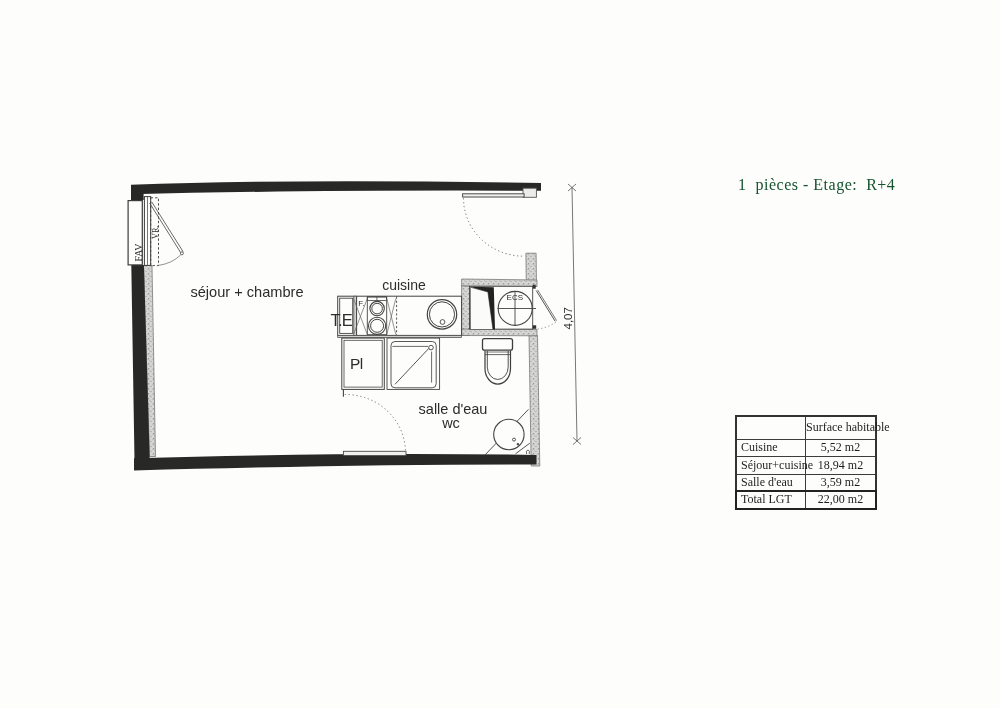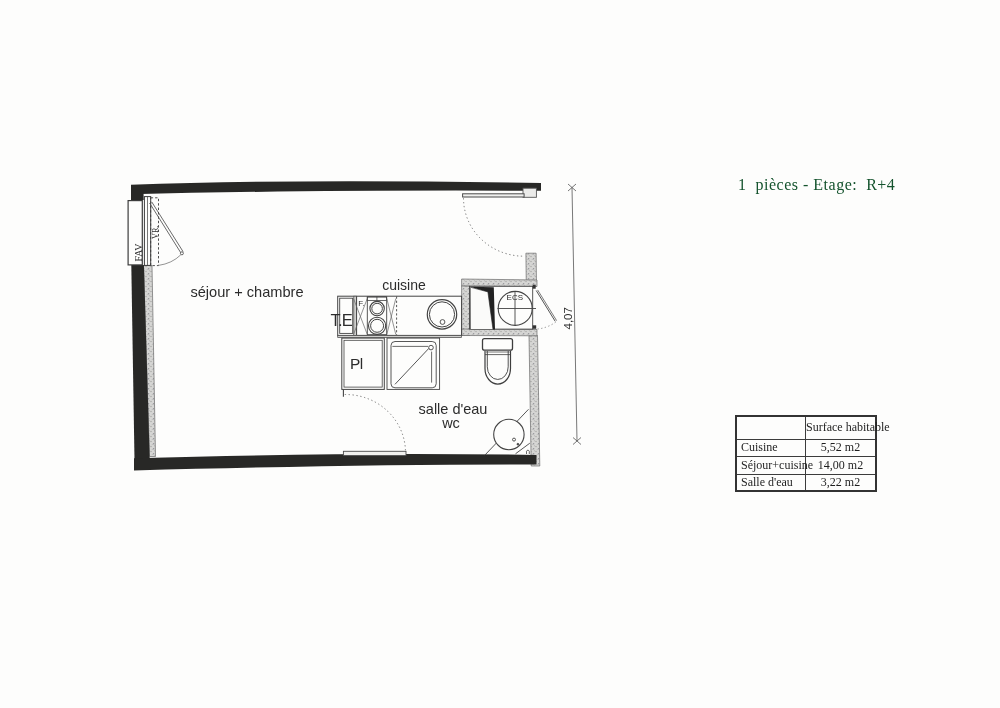--- a/index.html
+++ b/index.html
@@ -198,20 +198,24 @@
       <tr class="hd">
         <td class="c1"></td>
         <td class="c2">Surface habitable</td>
       </tr>
   <tr>
         <td class="c1">Cuisine</td>
         <td class="c2">5,52 m2</td>
       </tr>
   <tr>
         <td class="c1">Séjour+cuisine</td>
-        <td class="c2">14,00 m2</td>
+        <td class="c2">18,94 m2</td>
       </tr>
   <tr class="r3">
         <td class="c1">Salle d'eau</td>
-        <td class="c2">3,22 m2</td>
+        <td class="c2">3,59 m2</td>
+      </tr>
+  <tr class="tot">
+        <td class="c1">Total LGT</td>
+        <td class="c2">22,00 m2</td>
       </tr>
 </tbody>
   </table>
 
 </body></html>

